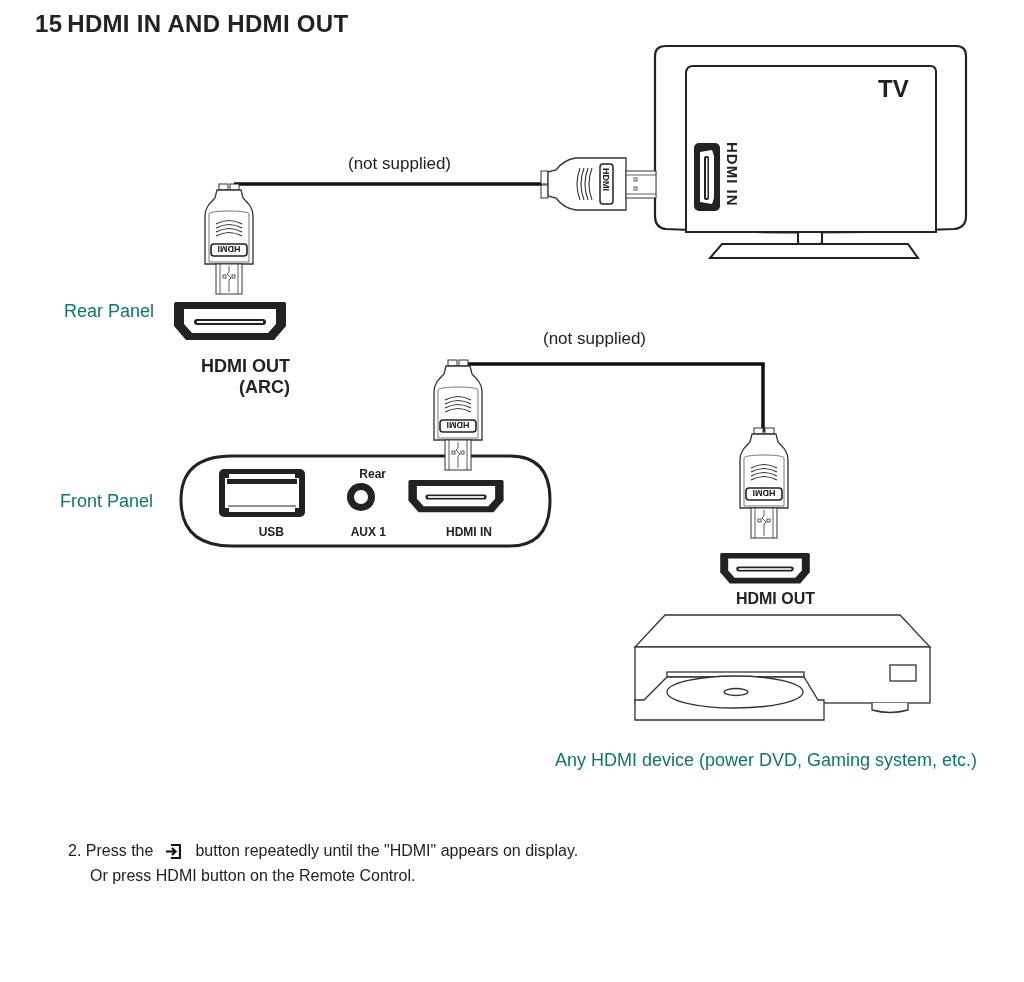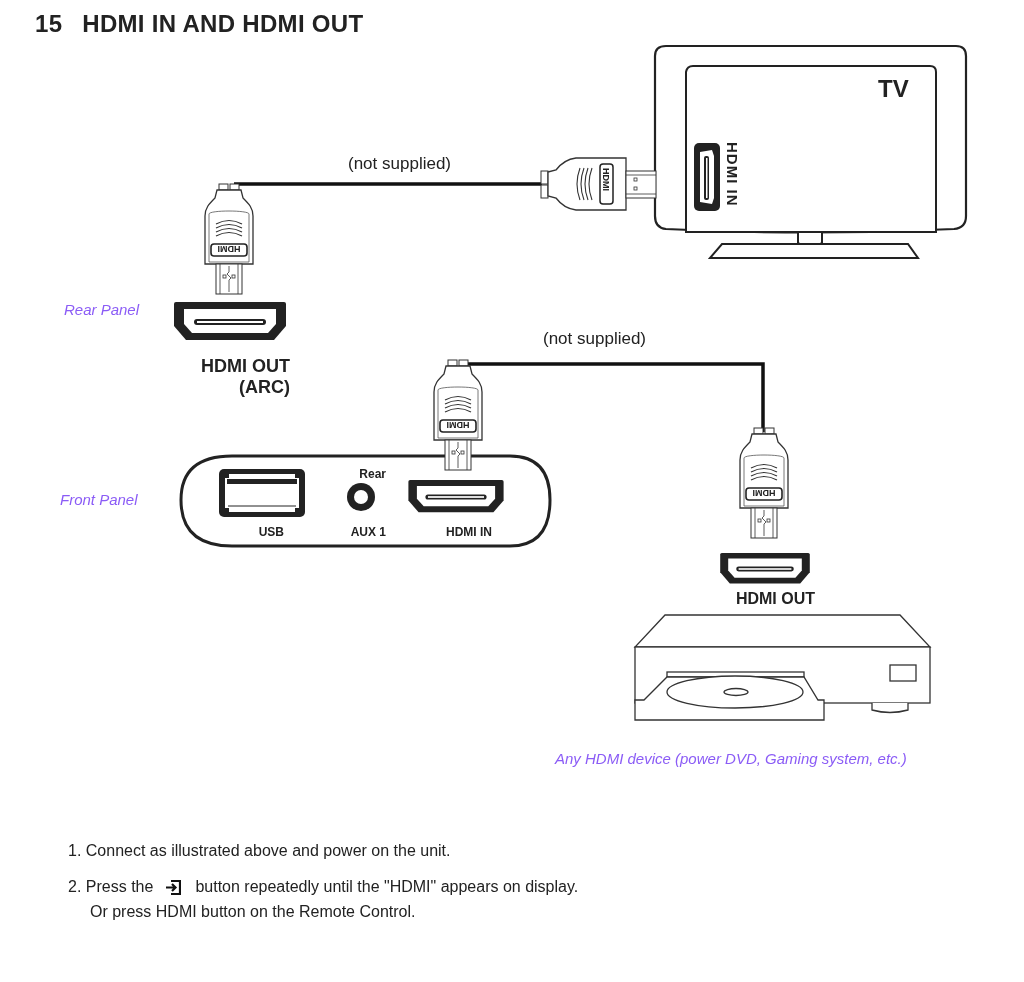--- a/index.html
+++ b/index.html
@@ -1,22 +1,22 @@
 <!DOCTYPE html>
 <html><head>
 <meta charset="utf-8">
 <style>
   html, body { margin: 0; padding: 0; background: #ffffff; }
   body { width: 1024px; height: 982px; position: relative; overflow: hidden;
          font-family: "Liberation Sans", sans-serif; color: #1a1a1a; }
   .title { position: absolute; left: 35px; top: 10px; font-size: 24px; font-weight: bold;
            letter-spacing: 0.3px; color: #222; margin: 0; }
-  .title .num { margin-right: 20px; }
+  .title .num { margin-right: 5px; }
   svg.diagram { position: absolute; left: 0; top: 0; }
-  .label { position: absolute; font-size: 15px; color: #8b5cf6; white-space: nowrap; font-style: italic; }
+  .label { position: absolute; font-size: 18px; color: #0f766e; white-space: nowrap; }
   .blabel { position: absolute; font-weight: bold; color: #222; white-space: nowrap; text-align: right; }
   .steps { position: absolute; left: 68px; top: 840px; font-size: 16px; color: #222; }
   .step { margin: 0 0 14px 0; line-height: 22px; }
   .step .cont { display: block; padding-left: 22px; }
   .input-glyph { display: inline-block; vertical-align: -3px; margin: 0 14px 0 12px; }
 </style>
 </head>
 <body>
 
 <h1 class="title">
@@ -151,24 +151,20 @@
 <div class="blabel" style="left:240px; top:525px; width:44px; font-size:12px;">USB</div>
 <div class="blabel" style="left:336px; top:467px; width:50px; font-size:12px;">Rear</div>
 <div class="blabel" style="left:336px; top:525px; width:50px; font-size:12px;">AUX 1</div>
 <div class="blabel" style="left:420px; top:525px; width:72px; font-size:12px;">HDMI IN</div>
 
 <div class="blabel" style="left:715px; top:590px; width:100px; font-size:16px;">HDMI OUT</div>
 <div class="label" style="left:555px; top:750px;">Any HDMI device (power DVD, Gaming system, etc.)</div>
 
 <div class="steps">
   <div class="step">
-    <span>1.</span>
-    <span>Connect as illustrated above and power on the unit.</span>
-  </div>
-  <div class="step">
     <span>2.</span>
     <span>Press the</span><span class="input-glyph"><svg width="16" height="15" viewBox="0 0 16 15">
           <path d="M6 1 L15 1 L15 14 L6 14" fill="none" stroke="#111" stroke-width="2.2"></path>
           <path d="M1 7.5 L10 7.5 M7 4 L10.5 7.5 L7 11" fill="none" stroke="#111" stroke-width="2.2"></path>
         </svg></span><span>button repeatedly until the "HDMI" appears on display.</span>
     <span class="cont">Or press HDMI button on the Remote Control.</span>
   </div>
 </div>
 
 </body></html>

